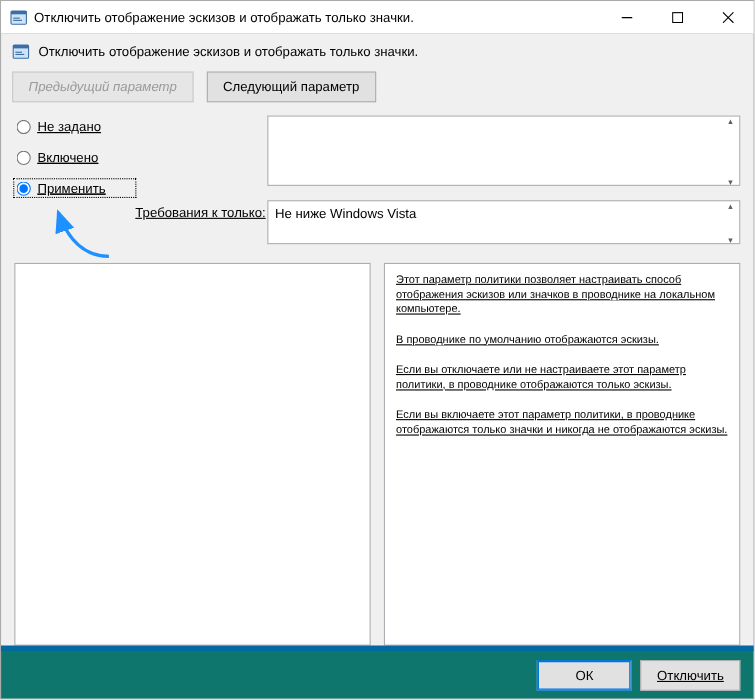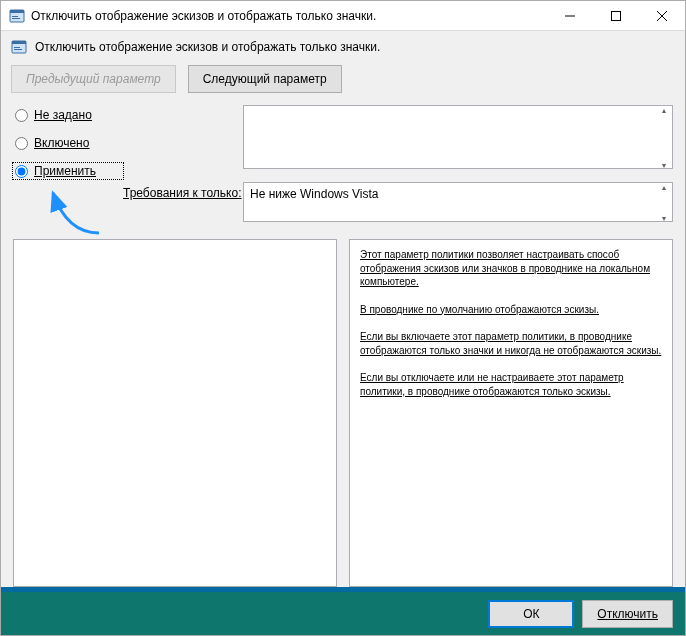--- a/index.html
+++ b/index.html
@@ -291,22 +291,22 @@
       </div>
 
     </div>
 
 
     <div class="boxes">
       <div class="panel"></div>
       <div class="panel" id="help-panel">
           <p>Этот параметр политики позволяет настраивать способ отображения эскизов или значков в проводнике на локальном компьютере.</p>
           <p>В проводнике по умолчанию отображаются эскизы.</p>
+          <p>Если вы отключаете или не настраиваете этот параметр политики, в проводнике отображаются только эскизы.</p>
           <p>Если вы включаете этот параметр политики, в проводнике отображаются только значки и никогда не отображаются эскизы.</p>
-          <p>Если вы отключаете или не настраиваете этот параметр политики, в проводнике отображаются только эскизы.</p>
         </div>
     </div>
 
   </div>
 
   <div class="footer">
     <button class="btn btn-default" style="min-width:86px">ОК</button>
     <button class="btn" style="min-width:86px">
         <span class="u">Отключить</span>
       </button>

